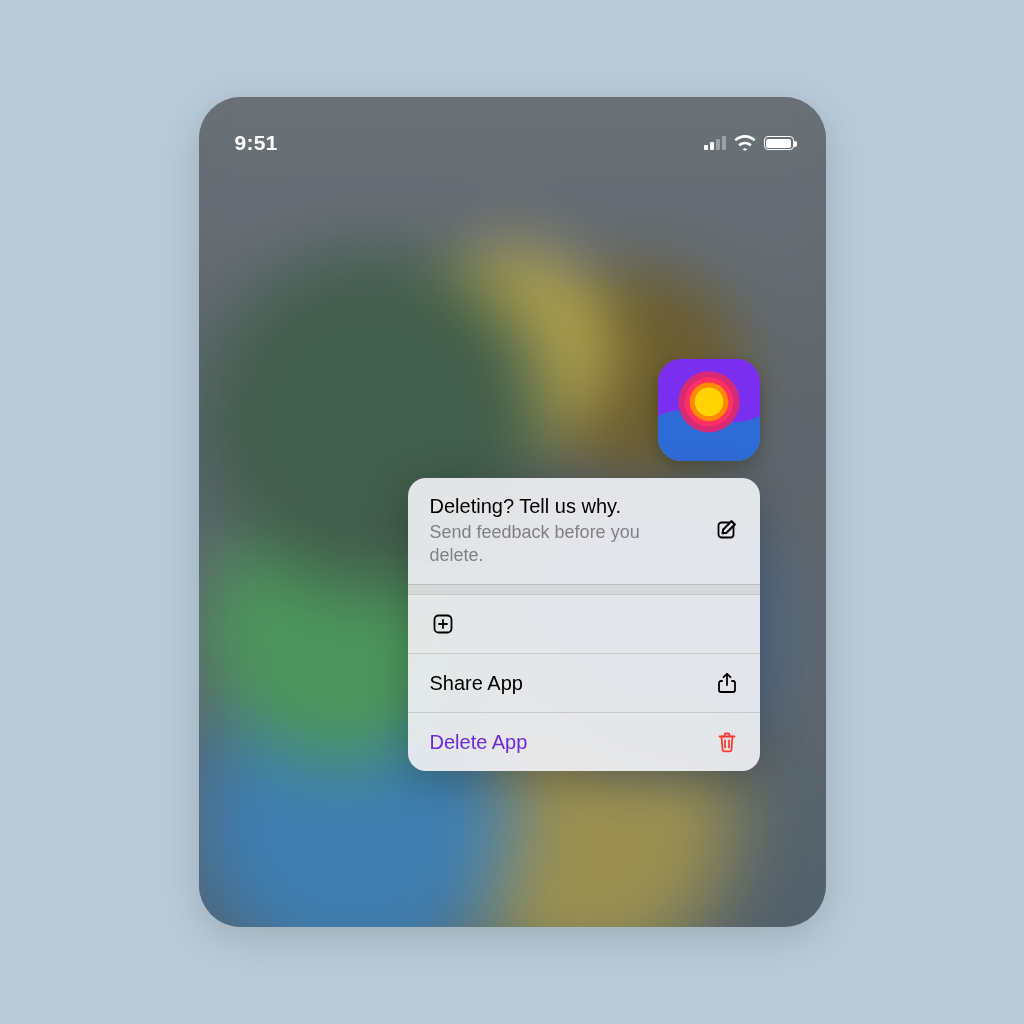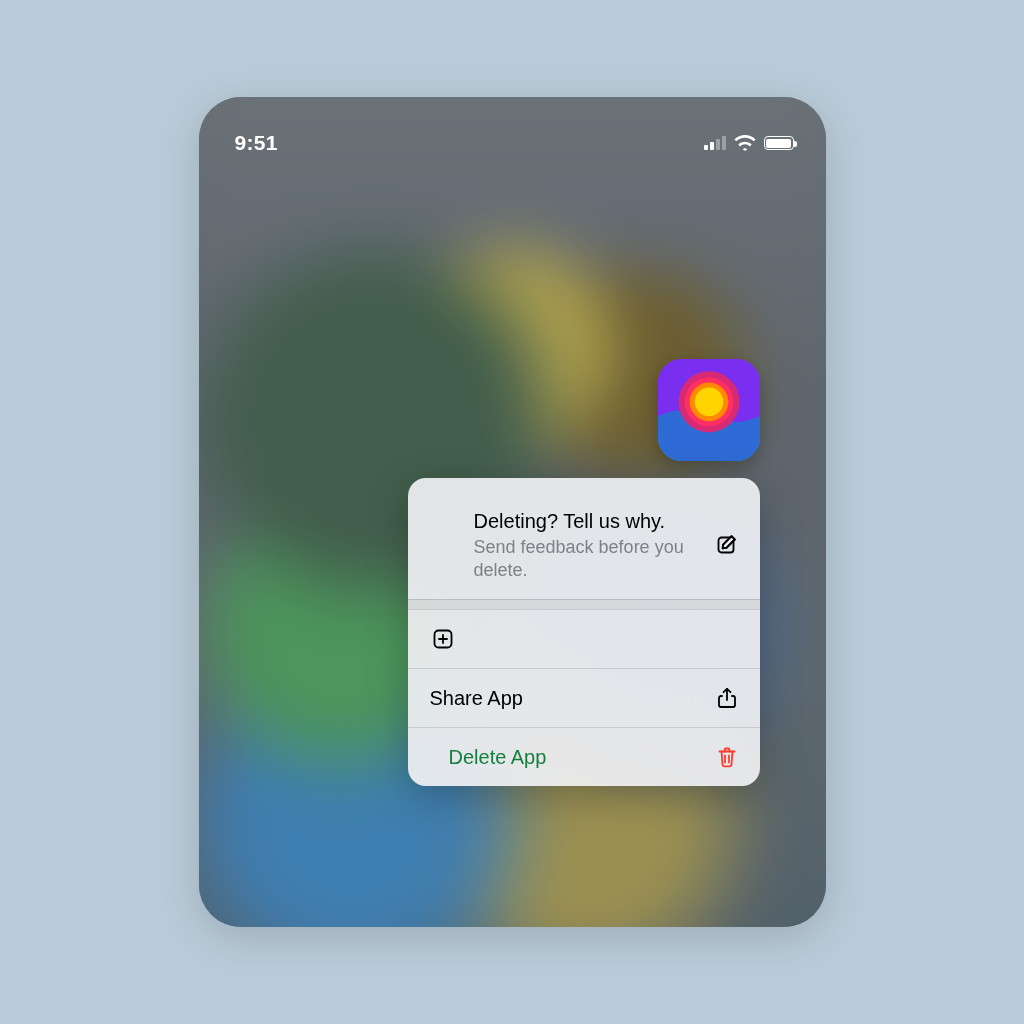--- a/index.html
+++ b/index.html
@@ -114,26 +114,26 @@
   }
   .menu-item {
     display: flex;
     align-items: center;
     justify-content: space-between;
     padding: 16px 20px 16px 22px;
     gap: 16px;
     border-top: 0.5px solid rgba(0,0,0,0.12);
   }
   .menu-item:first-child { border-top: none; }
-  .menu-item.header { padding: 31px 20px 18px 22px; margin-left: 44px; }
+  .menu-item.header { padding: 16px 20px 18px 22px; }
   .menu-text { display:flex; flex-direction:column; gap:2px; }
   .menu-title { font-size: 20px; color:#000; line-height:1.25; }
   .menu-sub { font-size: 18px; color: rgba(60,60,67,0.6); line-height:1.25; }
   .menu-item.simple .menu-title { font-size: 20px; }
-  .menu-item.danger .menu-title { color:#15803d;margin-left:19px; }
+  .menu-item.danger .menu-title { color:#6d28d9; }
   .menu-icon { flex-shrink:0; width:26px; height:26px; display:flex; align-items:center; justify-content:center; color:#000; }
   .menu-item.danger .menu-icon { color:#ff3b30; }
   .thick-sep { height: 10px; background: rgba(0,0,0,0.06); border-top: 0.5px solid rgba(0,0,0,0.12); }
 </style>
 </head>
 <body>
 
 <div class="device-frame">
   <div class="wallpaper"></div>
   <div class="darken"></div>

